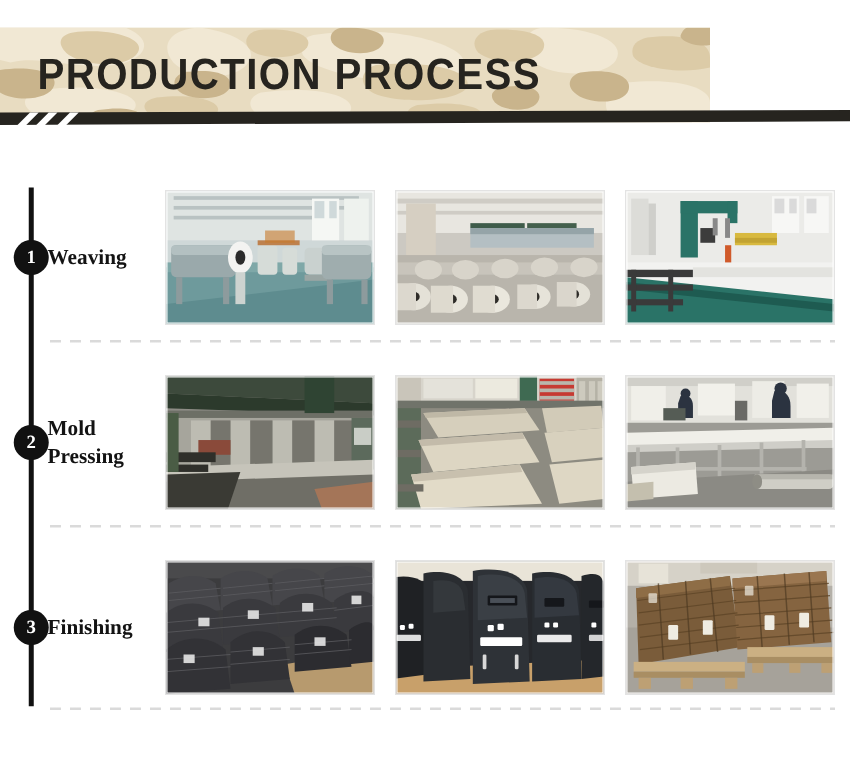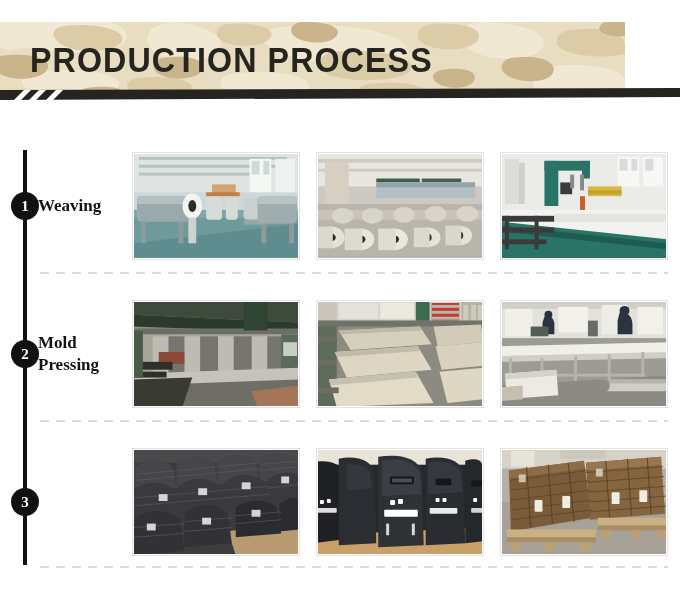--- a/index.html
+++ b/index.html
@@ -8,21 +8,21 @@
     background: #ffffff;
     font-family: "Liberation Sans", sans-serif;
     overflow: hidden;
     position: relative;
   }
 
   
   .banner {
     position: absolute;
     left: 0; top: 22px;
-    width: 625px; height: 76px;
+    width: 568px; height: 76px;
     overflow: hidden;
     padding-left: 12px;
   }
   .camo-bg {
     position: absolute; inset: 0;
     background: #e6d9bd;
   }
   .camo-bg svg { display: block; width: 100%; height: 100%; }
 
   .banner-title {
@@ -452,20 +452,23 @@
         </svg>
       </div>
 
     </div>
   </div>
 
   <div class="step-row" data-row="2">
     <div class="step-badge">
         <span>3</span>
       </div>
+    <div class="step-label">
+      <div>Finishing</div>
+    </div>
     <div class="thumbs">
 
       <div class="thumb">
         <svg viewBox="0 0 168 108" preserveAspectRatio="none" aria-hidden="true">
           <rect width="168" height="108" fill="#3c3c3e"></rect>
           <rect x="0" y="0" width="168" height="14" fill="#4a4a4c"></rect>
           <path d="M96,84 L168,72 L168,108 L104,108 Z" fill="#b79a6e"></path>
           <g fill="#46464a">
             <path d="M2,18 C14,10 30,10 40,18 L44,40 L2,44 Z"></path>
             <path d="M44,14 C56,6 72,6 82,14 L86,36 L44,40 Z"></path>

